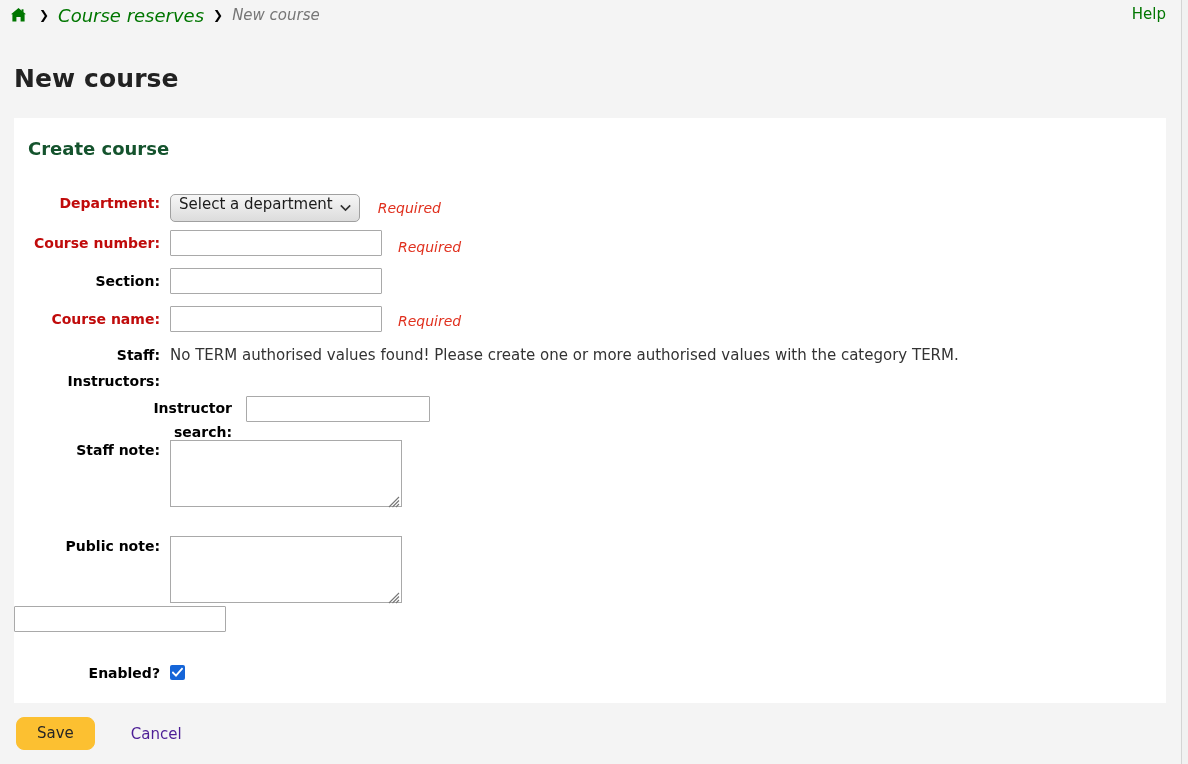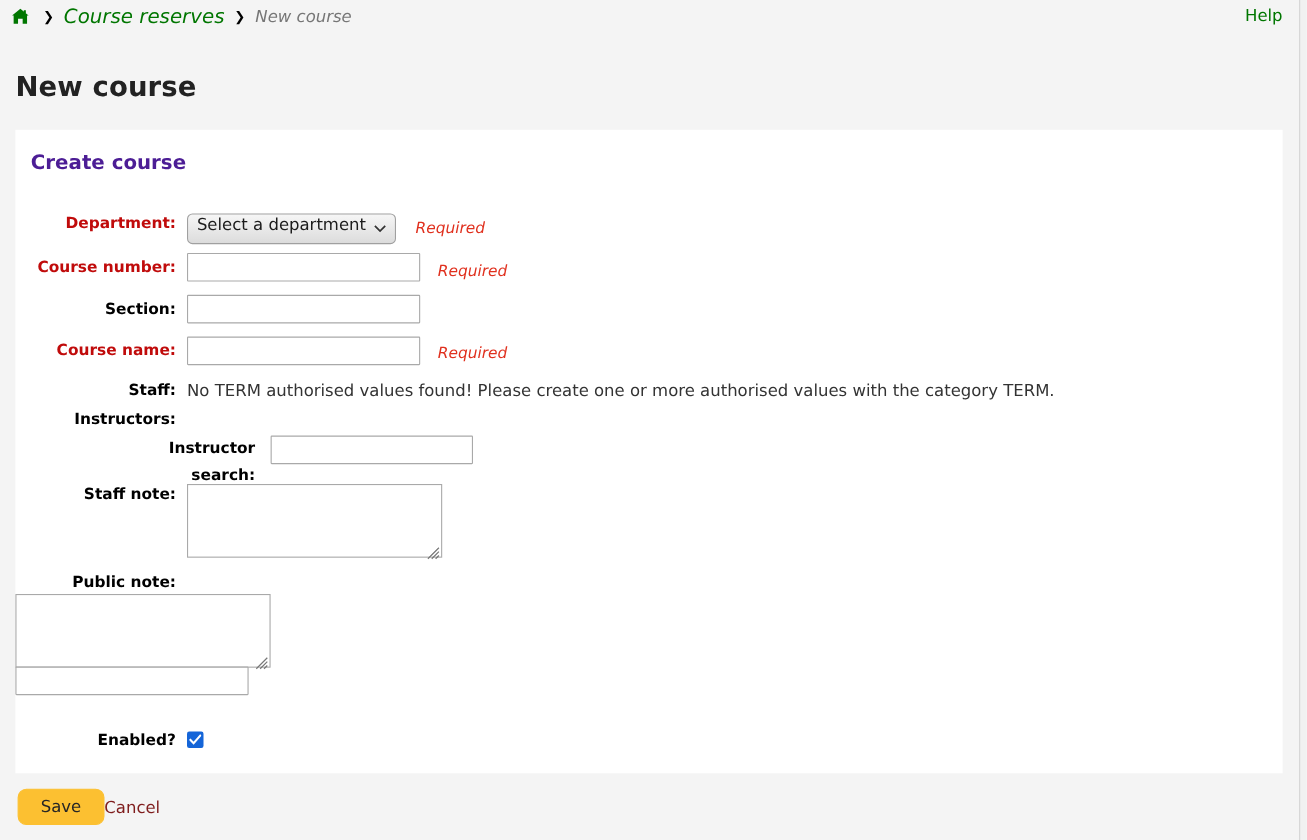--- a/index.html
+++ b/index.html
@@ -99,21 +99,21 @@
     top: 118px; left: 14px;
     width: 1152px;
     height: 585px;
     background: #ffffff;
   }
   #legend {
     position: absolute;
     top: 20px; left: 14px;
     font-size: 18px;
     font-weight: bold;
-    color: #4c1d95;
+    color: #14532d;
   }
 
   
   .form-row {
     position: absolute;
     left: 0;
     display: flex;
     align-items: flex-start;
   }
   .lbl {
@@ -238,21 +238,22 @@
     border: 1px solid #fcc031;
     border-radius: 8px;
     color: #262626;
     font-family: "DejaVu Sans", "Liberation Sans", sans-serif;
     font-size: 15px;
     padding: 8px 20px;
     cursor: pointer;
     line-height: 1;
   }
   #cancel-link {
-    color: #7f1d1d;
+    margin-left: 36px;
+    color: #4c1d95;
     font-size: 15px;
     text-decoration: none;
     cursor: pointer;
   }
 </style>
 </head>
 <body>
 
 <div id="page">
 
@@ -322,21 +323,21 @@
     <div class="form-row" style="top:322px;">
       <div class="lbl" style="line-height:20px;">Staff note:</div>
       <span class="ta-wrap">
         <textarea class="ta" style="height: 67px;"></textarea>
         <svg class="ta-grip" viewBox="0 0 14 14" xmlns="http://www.w3.org/2000/svg">
           <path d="M13 3 L3 13 M13 6.5 L6.5 13 M13 10 L10 13" stroke="#777" stroke-width="1.1" fill="none"></path>
         </svg>
       </span>
     </div>
 
-    <div class="form-row" style="top:402px;flex-direction:column;">
+    <div class="form-row" style="top:418px;">
       <div class="lbl" style="line-height:20px;">Public note:</div>
       <span class="ta-wrap">
         <textarea class="ta" style="height: 67px;"></textarea>
         <svg class="ta-grip" viewBox="0 0 14 14" xmlns="http://www.w3.org/2000/svg">
           <path d="M13 3 L3 13 M13 6.5 L6.5 13 M13 10 L10 13" stroke="#777" stroke-width="1.1" fill="none"></path>
         </svg>
       </span>
     </div>
 
     <div class="form-row" style="top:488px;">

